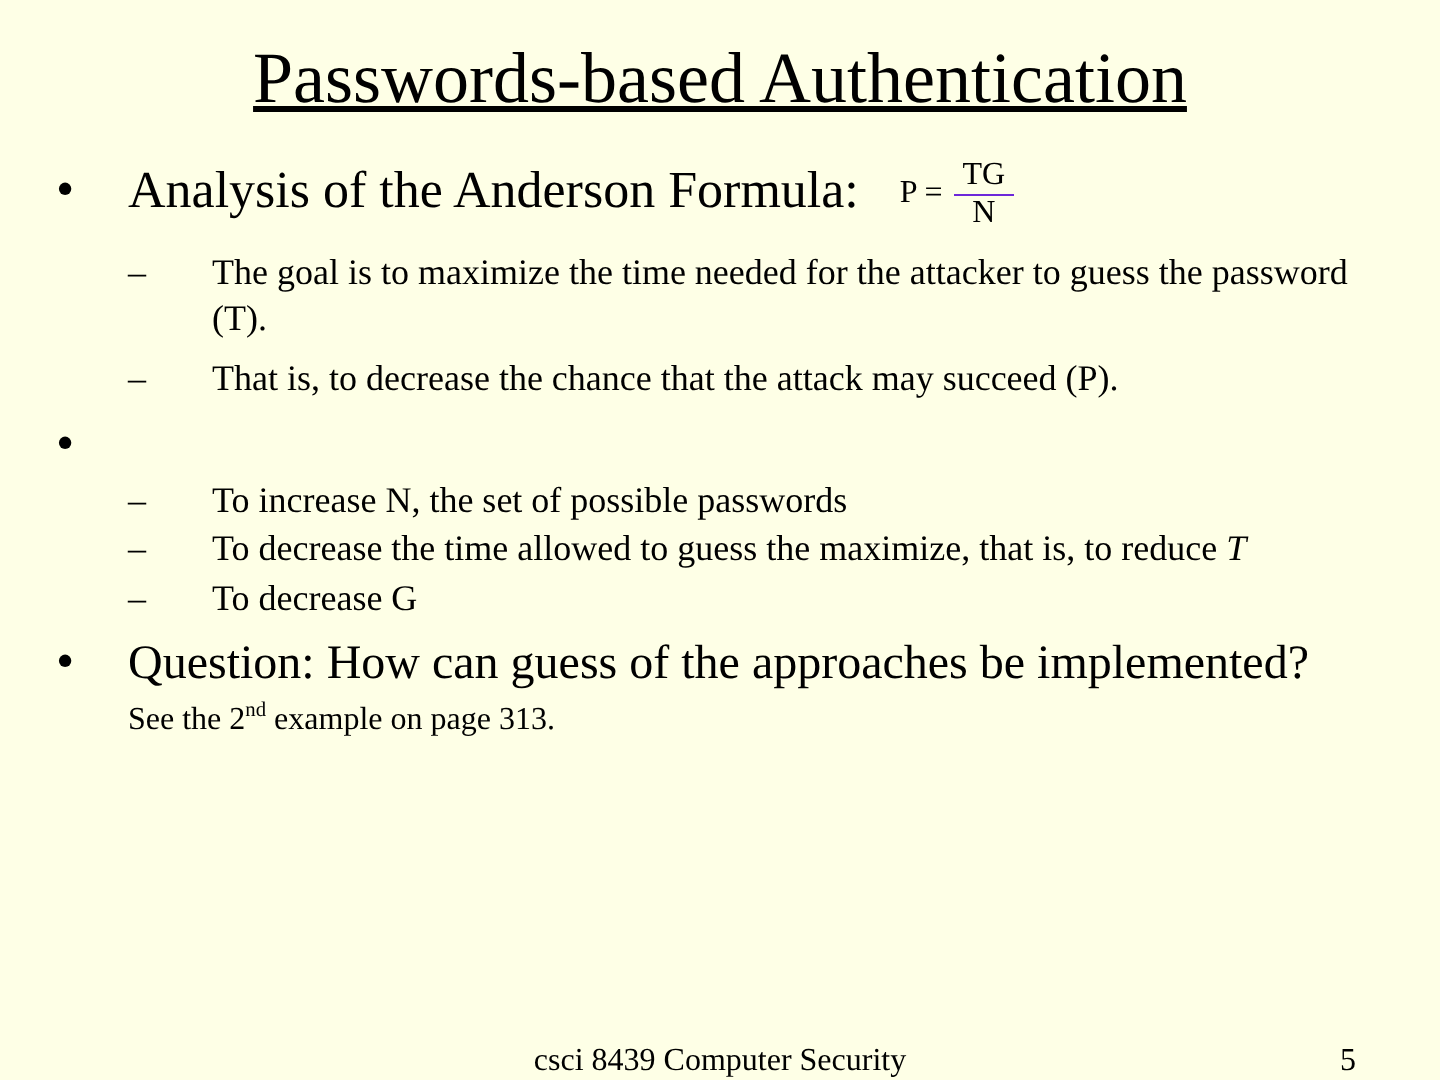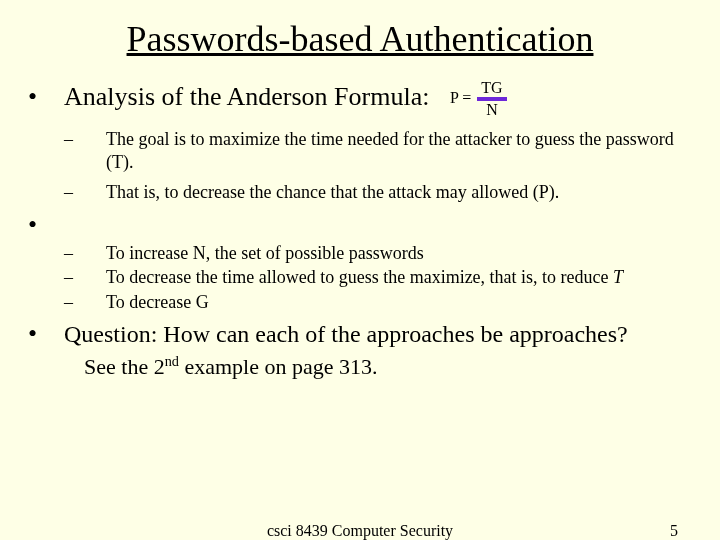--- a/index.html
+++ b/index.html
@@ -47,21 +47,21 @@
     font-size: 16px;
   }
   .frac {
     display: inline-block;
     text-align: center;
     vertical-align: middle;
     line-height: 1;
     margin-left: 2px;
   }
   .frac .num {
-    border-bottom: 4px solid #6d28d9;
+    border-bottom: 1px solid #6d28d9;
     padding: 0 4px 1px 4px;
     text-align: center;
   }
   .frac .den {
     padding: 1px 4px 0 4px;
   }
   .sub-row {
     display: flex;
     align-items: baseline;
     margin: 8px 0 6px 36px;
@@ -75,22 +75,22 @@
   .sub-row.tight { margin-top: 2px; margin-bottom: 2px; }
   .q-row {
     display: flex;
     align-items: baseline;
     margin-top: 6px;
   }
   .q-text {
     font-size: 24px;
   }
   .ex {
-    font-size: 22px;
-    margin-left: 56px;
+    font-size: 16px;
+    margin-left: 36px;
     margin-top: 4px;
   }
   sup { font-size: 0.65em; }
   .ital { font-style: italic; }
   .footer {
     position: absolute;
     bottom: 18px;
     left: 0;
     width: 720px;
     font-size: 16px;
@@ -125,21 +125,21 @@
       </span>
     </div>
   </div>
 
   <div class="sub-row">
     <div class="dash">–</div>
     <div>The goal is to maximize the time needed for the attacker to guess the password (T).</div>
   </div>
   <div class="sub-row">
     <div class="dash">–</div>
-    <div>That is, to decrease the chance that the attack may allowed (P).</div>
+    <div>That is, to decrease the chance that the attack may succeed (P).</div>
   </div>
 
   <div class="row">
     <div class="bullet-dot">•</div>
   </div>
 
   <div class="sub-row tight">
     <div class="dash">–</div>
     <div>To increase N, the set of possible passwords</div>
   </div>
@@ -149,21 +149,21 @@
       <span>To decrease the time allowed to guess the maximize, that is, to reduce </span><span class="ital">T</span>
     </div>
   </div>
   <div class="sub-row tight">
     <div class="dash">–</div>
     <div>To decrease G</div>
   </div>
 
   <div class="q-row">
     <div class="bullet-dot">•</div>
-    <div class="q-text">Question: How can each of the approaches be approaches?</div>
+    <div class="q-text">Question: How can guess of the approaches be implemented?</div>
   </div>
   <div class="ex">
     <span>See the 2</span><sup>nd</sup><span> example on page 313.</span>
   </div>
 
   <div class="footer">
     <span class="footer-center">csci 8439 Computer Security</span>
     <span class="footer-right">5</span>
   </div>
 

